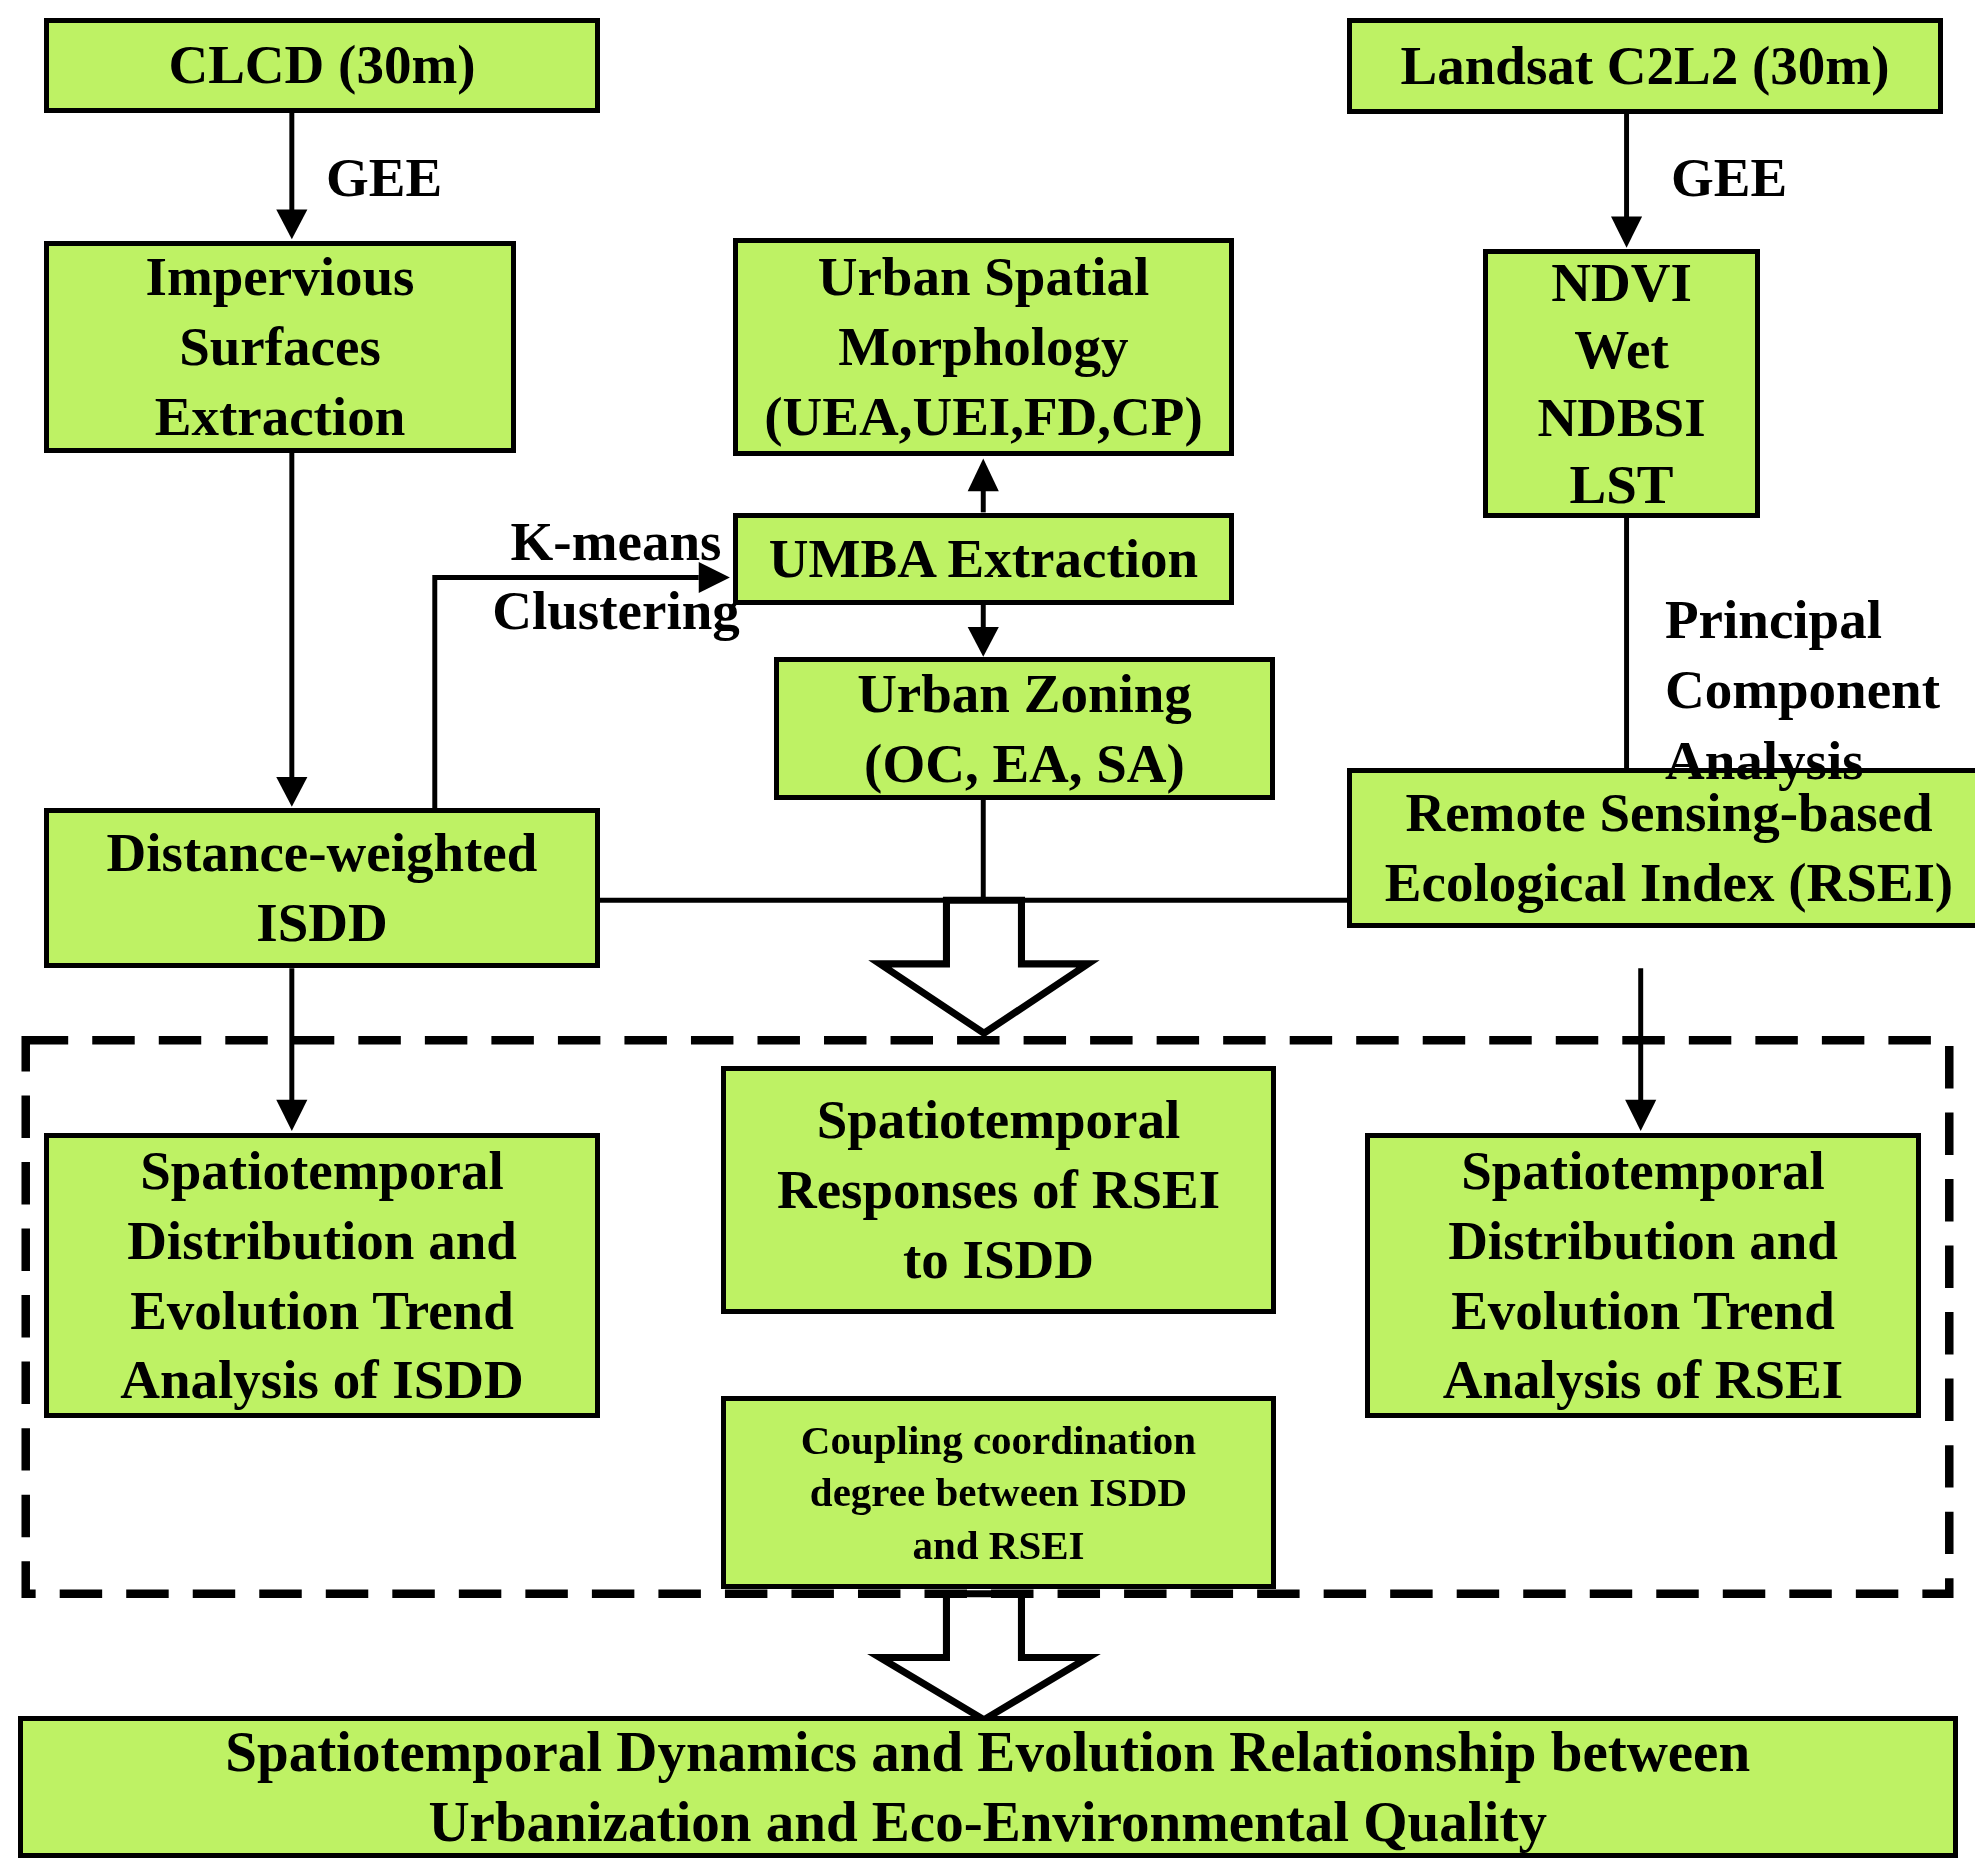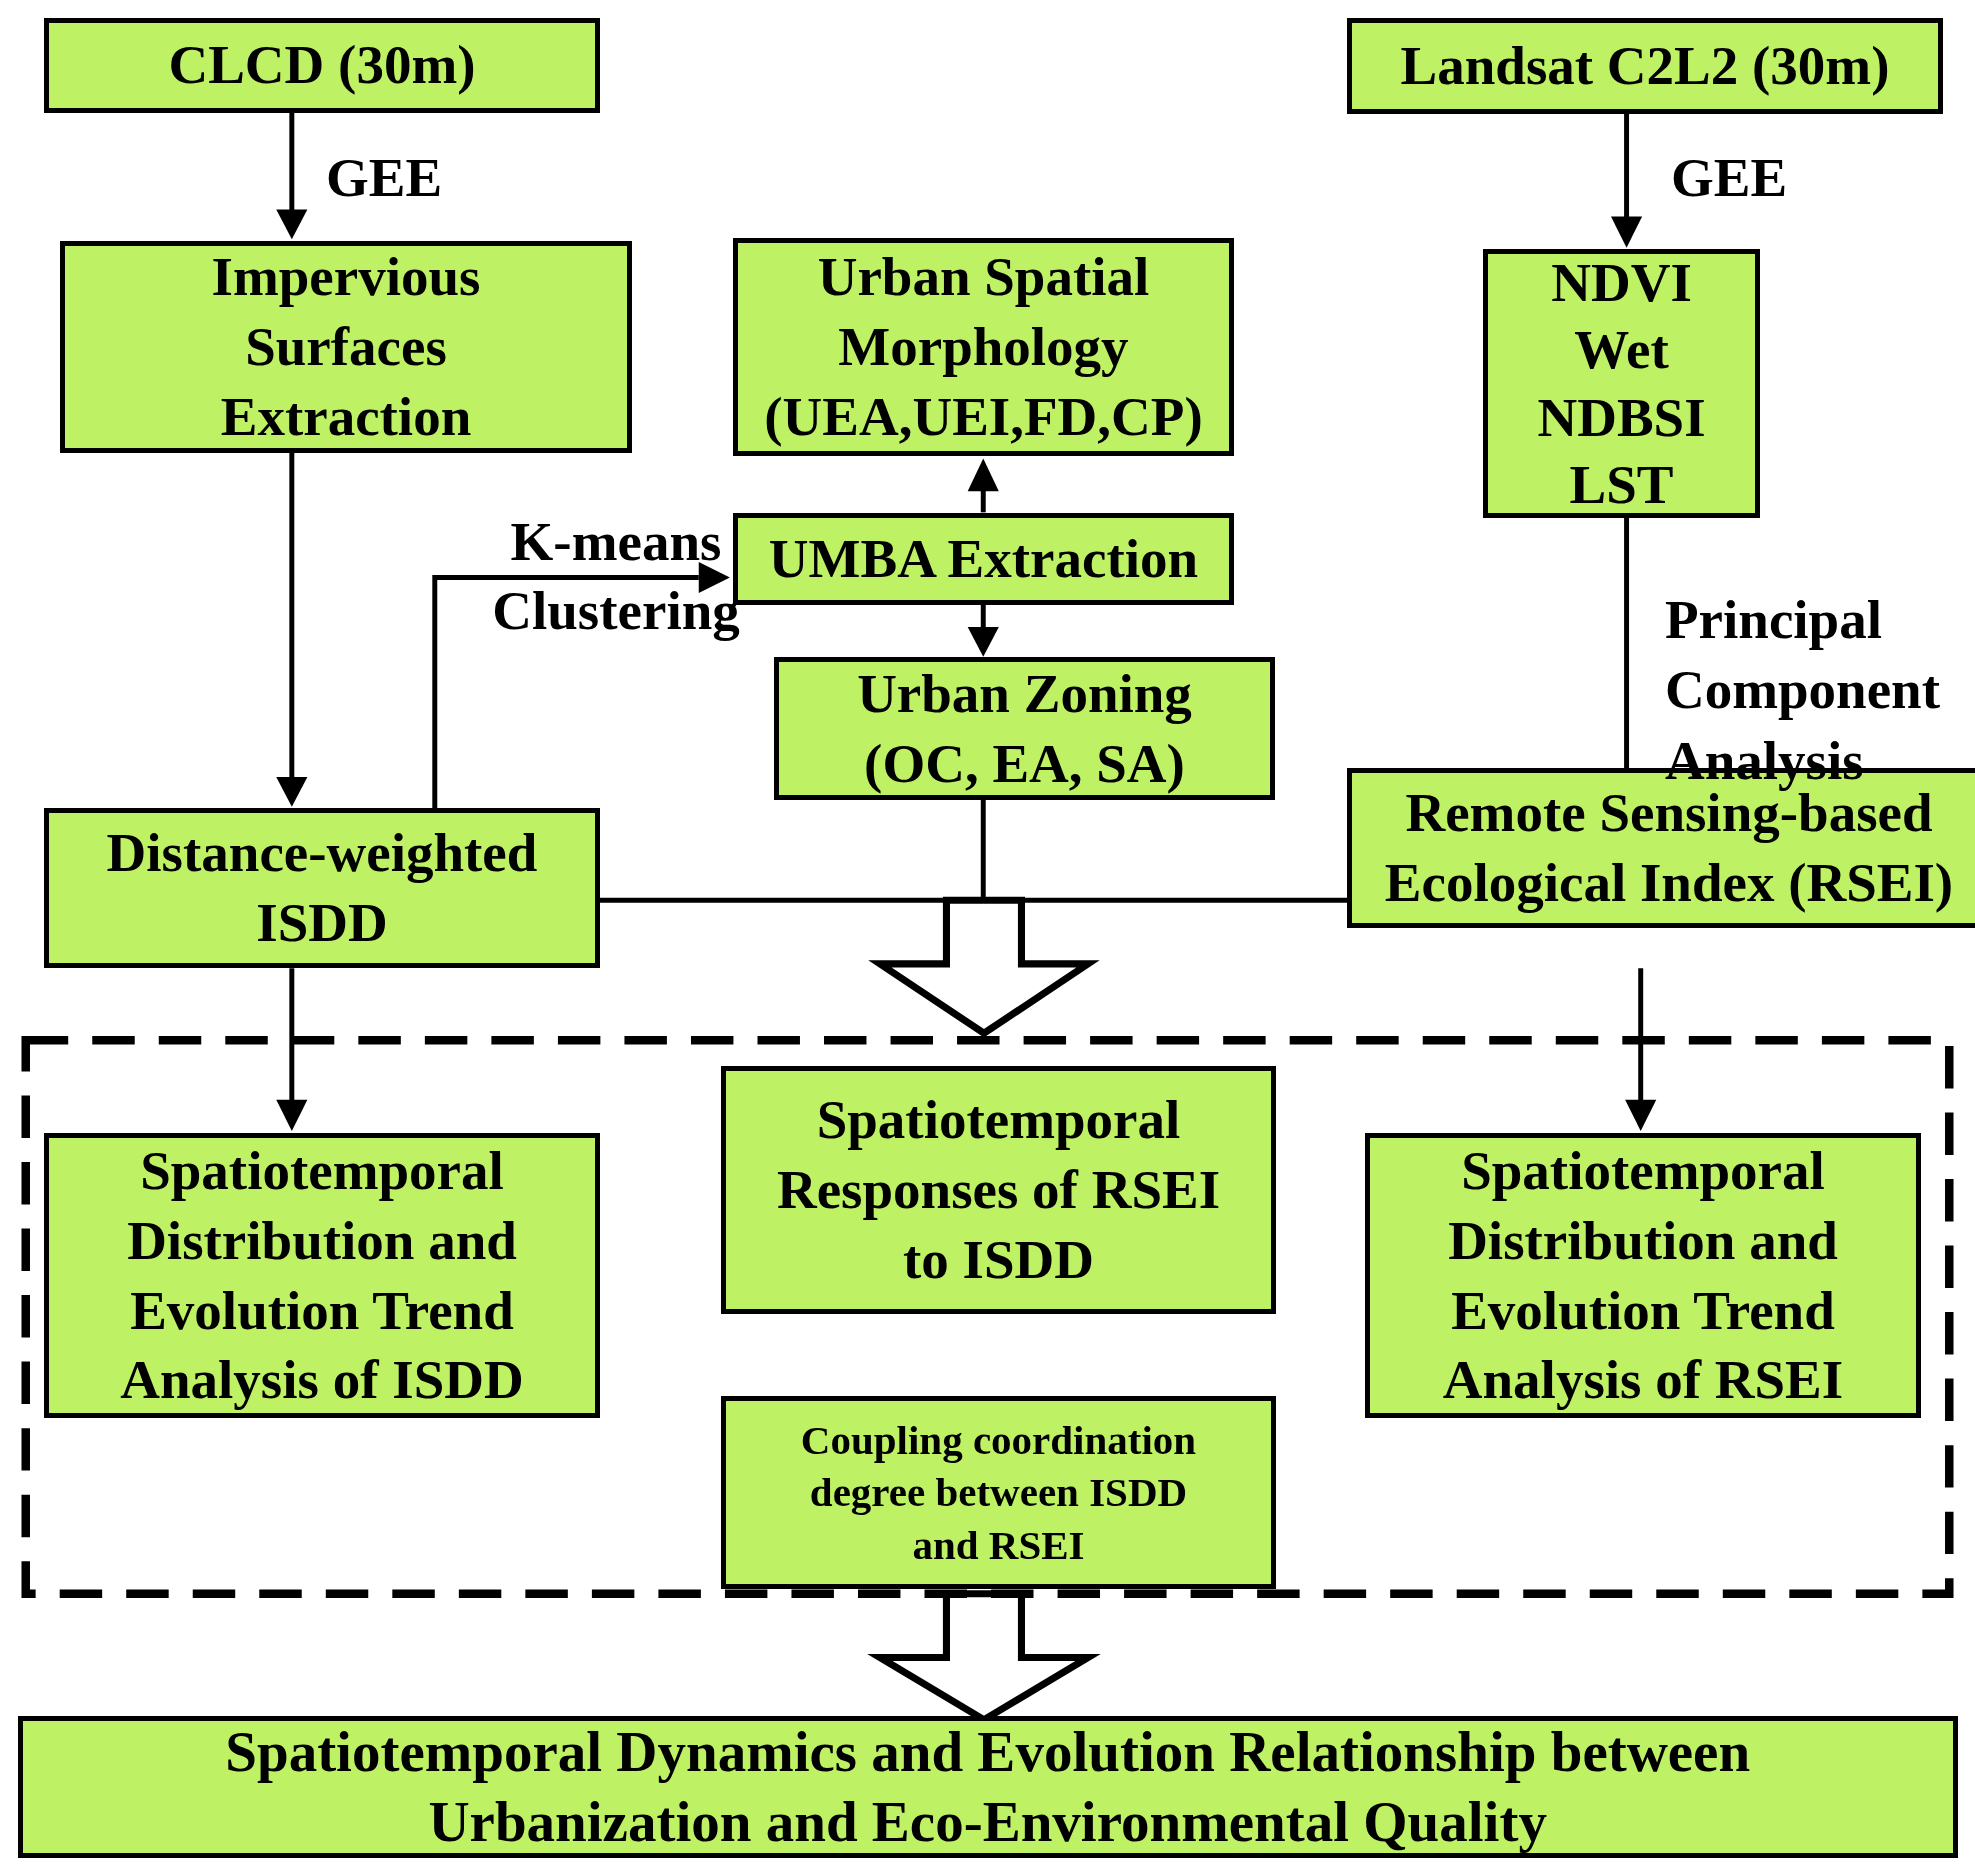--- a/index.html
+++ b/index.html
@@ -40,21 +40,21 @@
     position: absolute;
     font-weight: bold;
     font-size: 55px;
     line-height: 1.26;
     white-space: pre-line;
     z-index: 3;
   }
   
   .n-clcd          { left: 44px;   top: 17.7px;   width: 556px;  height: 95px; }
   .n-landsat       { left: 1347px; top: 17.7px;   width: 596px;  height: 96px; }
-  .n-impervious    { left: 60px;   top: 241px;  width: 572px;  height: 212px; }
+  .n-impervious    { left: 44px;   top: 241px;  width: 472px;  height: 212px; }
   .n-morphology    { left: 733px; top: 238px;  width: 501px;  height: 218px; }
   .n-indices       { left: 1483px; top: 249px;  width: 277px;  height: 269px; line-height: 1.22; }
   .n-umba          { left: 733px; top: 513px;  width: 501px;  height: 92px; }
   .n-zoning        { left: 733px; top: 657px;  width: 501px;  height: 143px; margin-left: 41px; }
   .n-isdd          { left: 44px;   top: 808px; width: 556px;  height: 160px; border-width: 5.7px; }
   .n-rsei          { left: 1347px; top: 768px; width: 644px;  height: 160px; }
   .n-isdd-analysis { left: 44px;   top: 1133px; width: 556px;  height: 285px; }
   .n-responses     { left: 721px; top: 1066px; width: 555px;  height: 248px; }
   .n-coupling      { left: 721px; top: 1396px; width: 555px;  height: 193px; font-size: 41px; }
   .n-rsei-analysis { left: 1365px; top: 1133px; width: 556px;  height: 285px; }

